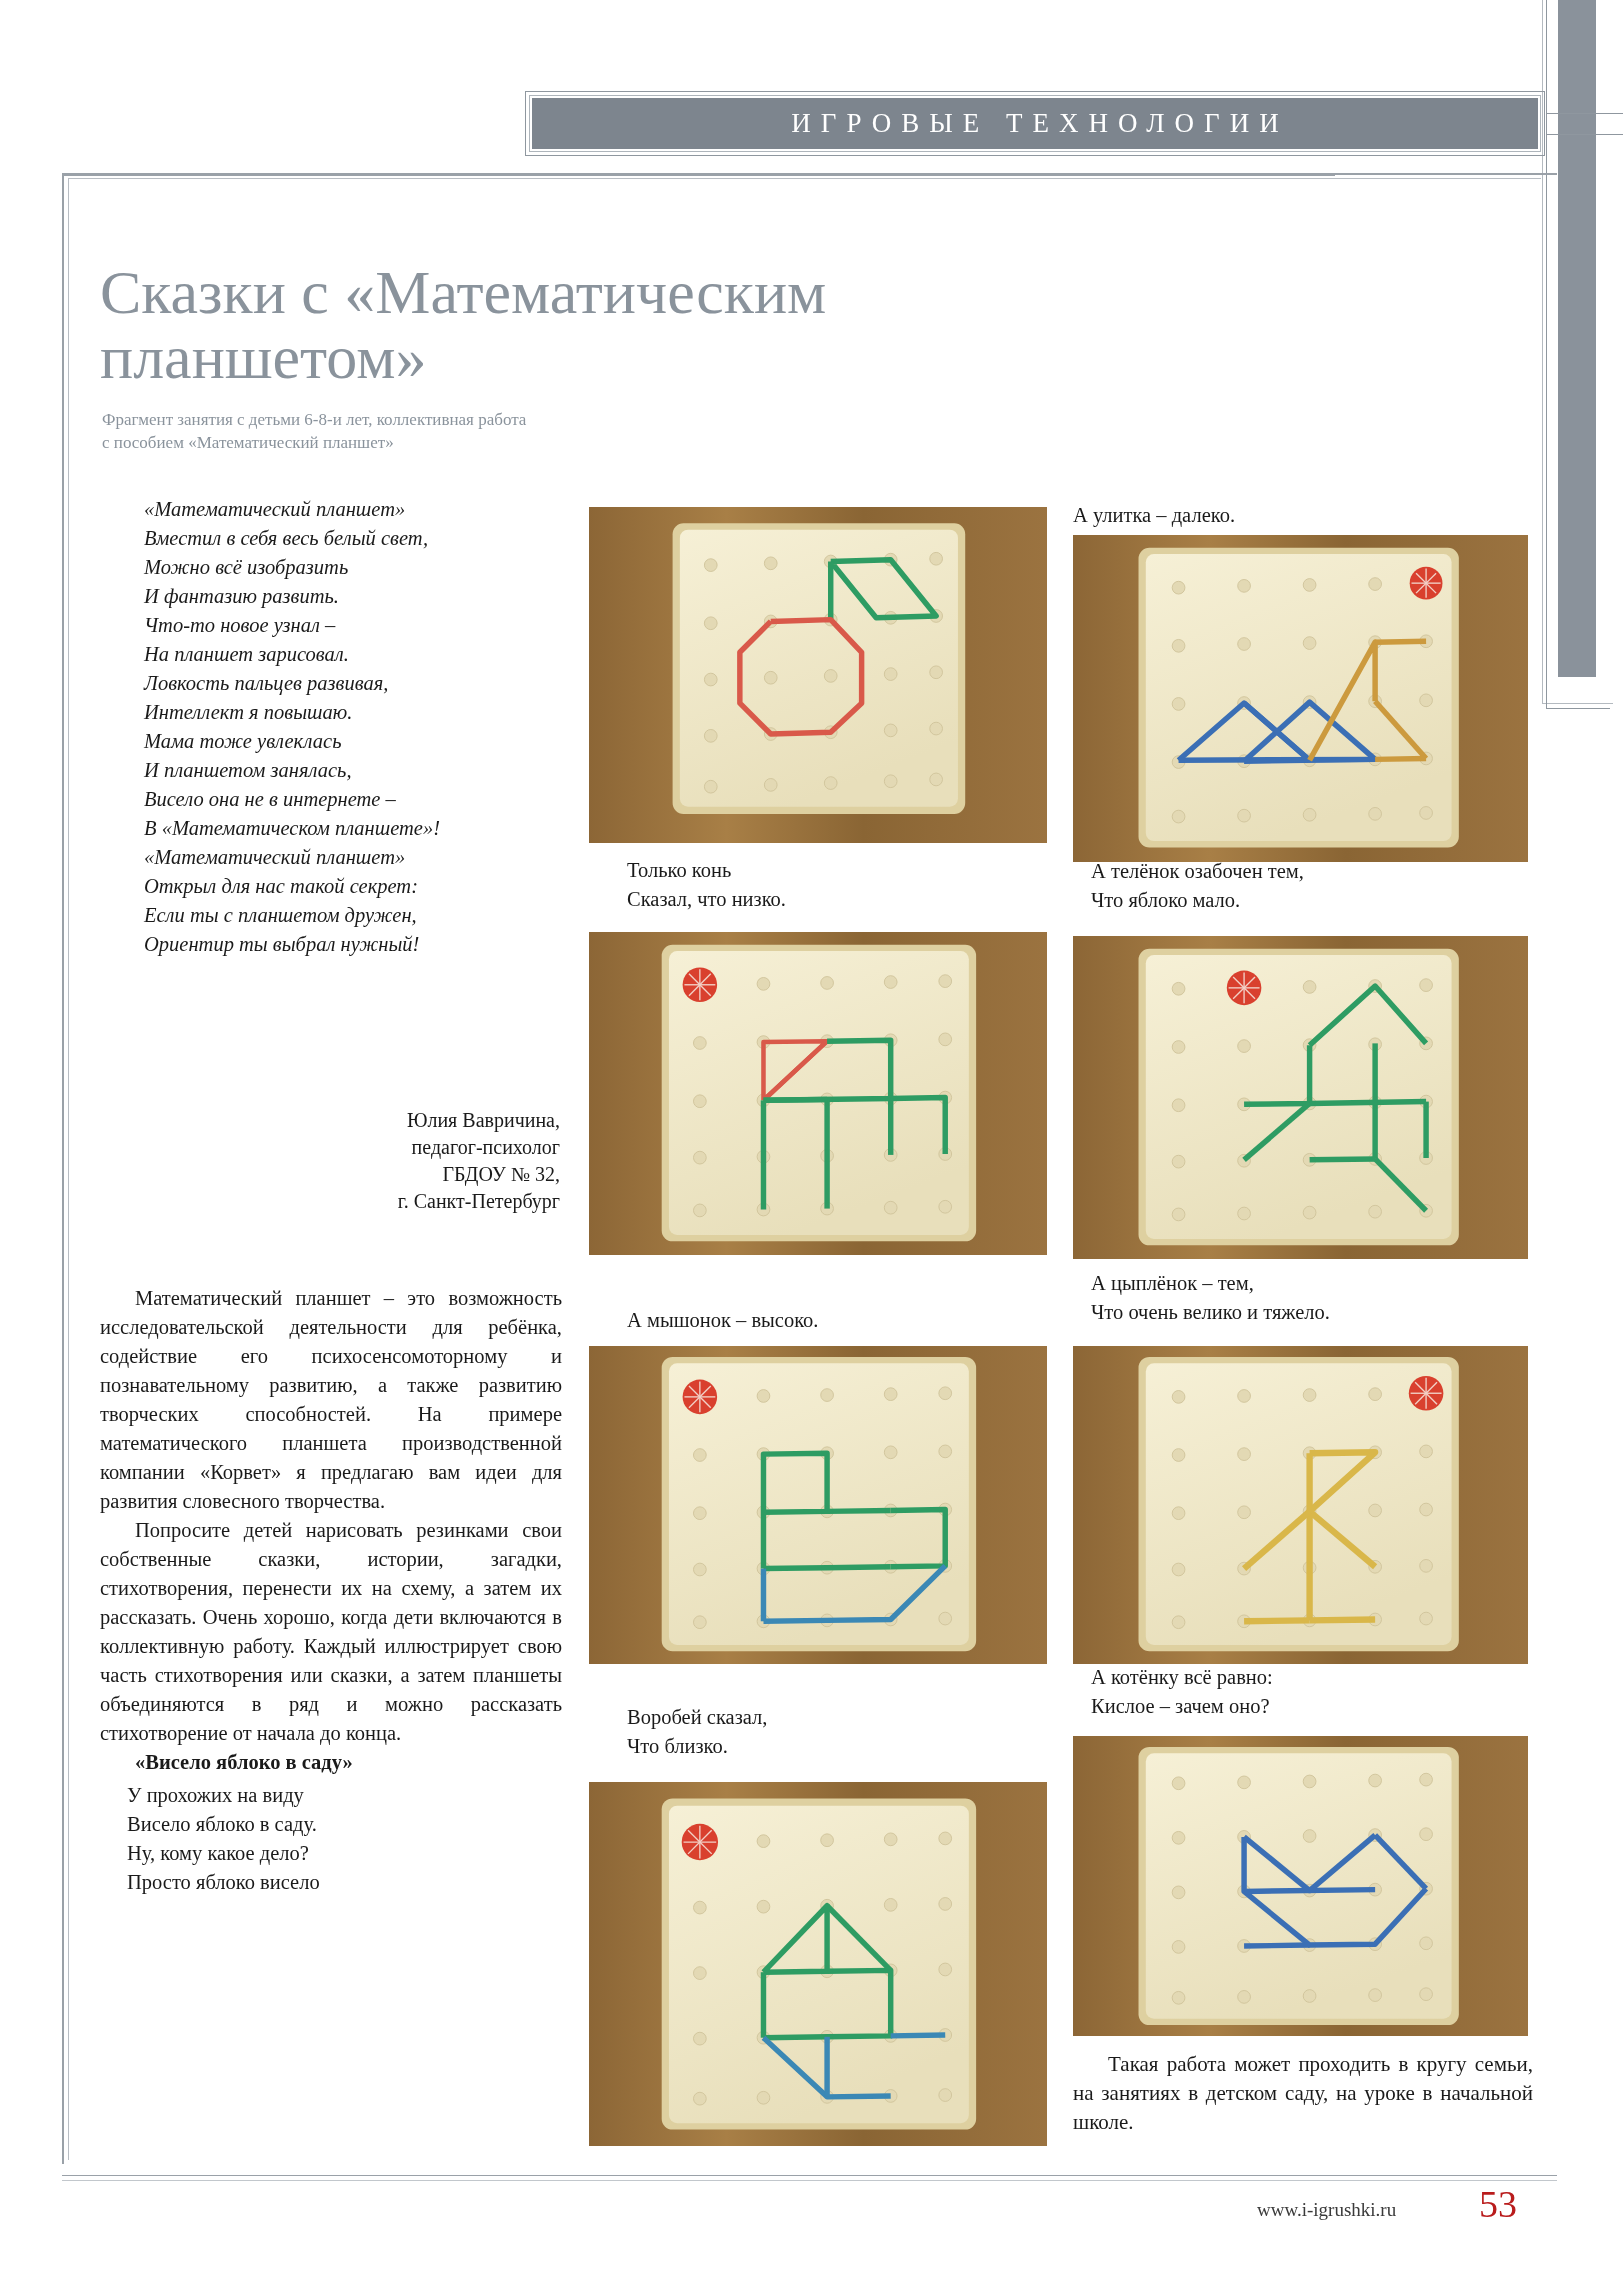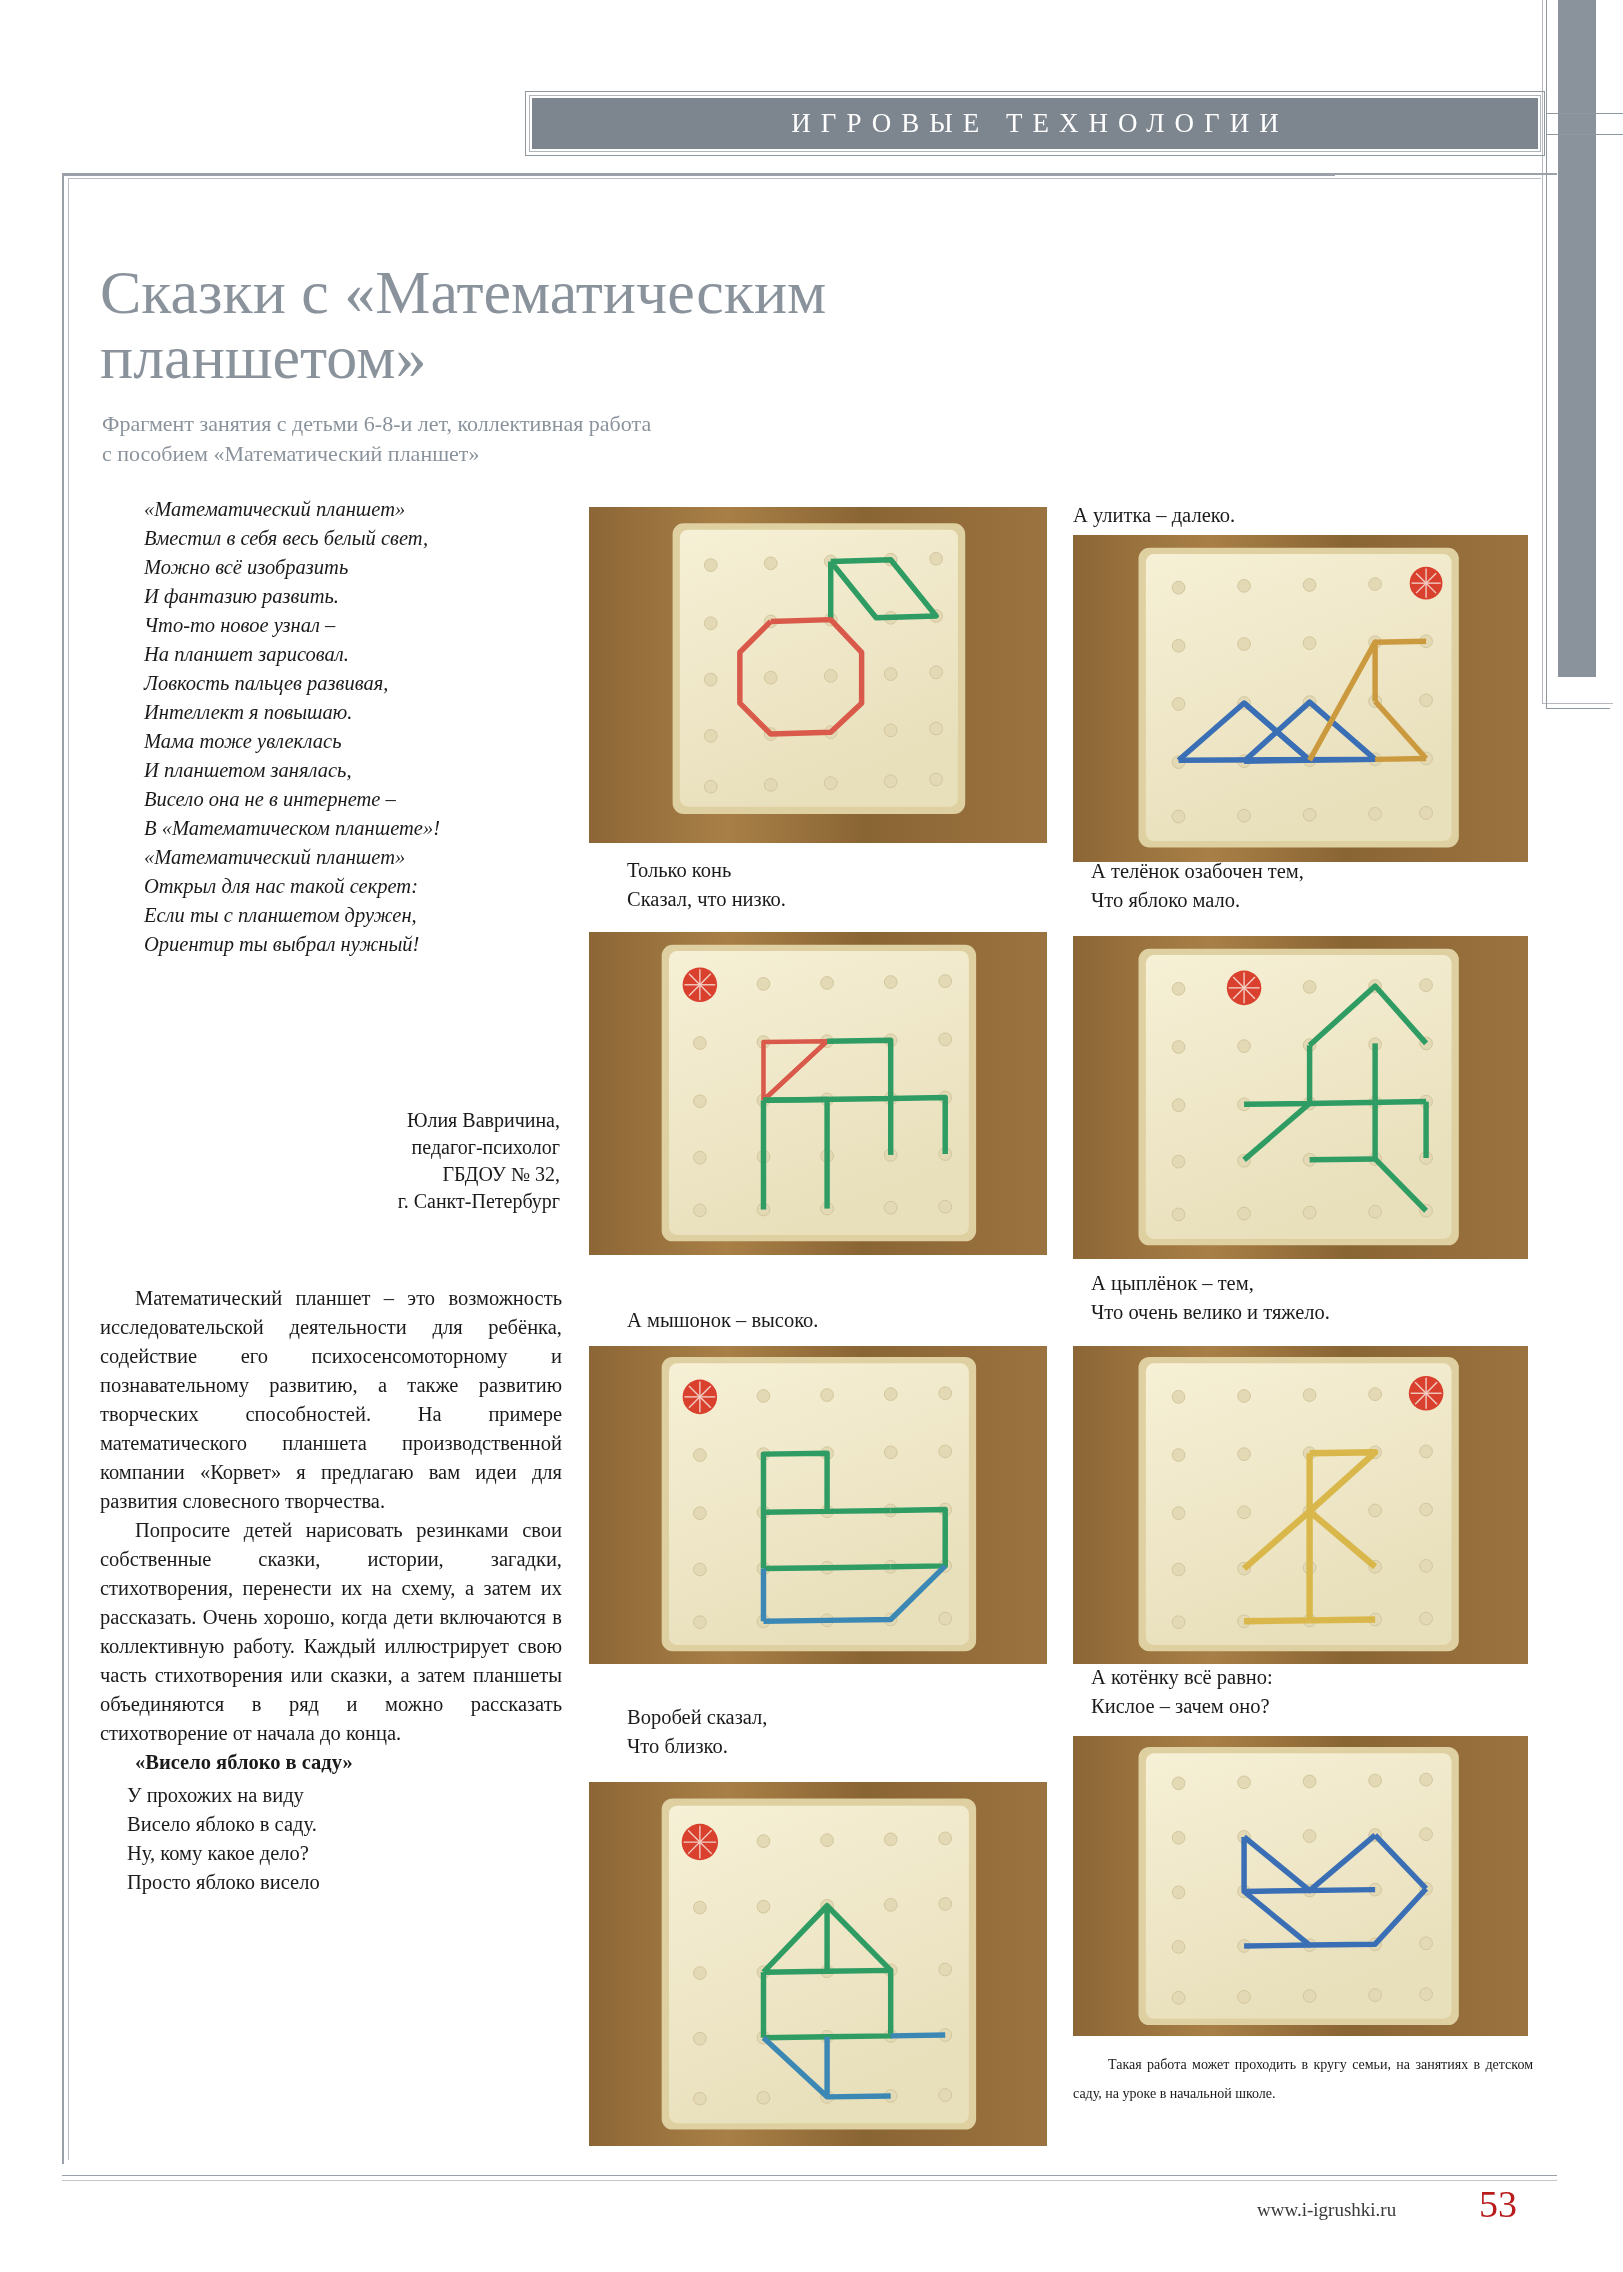--- a/index.html
+++ b/index.html
@@ -140,21 +140,21 @@
     line-height: 1.05;
     color: #8a939c;
     font-weight: normal;
     font-family: "Liberation Serif", "DejaVu Serif", serif;
   }
   .subtitle {
     position: absolute;
     left: 102px;
     top: 409px;
     width: 818px;
-    font-size: 22px;
+    font-size: 17px;
     line-height: 1.35;
     color: #8a939c;
     font-family: "Liberation Serif", "DejaVu Serif", serif;
   }
 
   
   .poem {
     position: absolute;
     left: 144px;
     top: 495px;
@@ -771,21 +771,21 @@
         <polyline points="188,111 260,170 332,109" fill="none" stroke="#3b6fb5" stroke-width="6" stroke-linejoin="round"></polyline>
         <polyline points="188,111 188,171 260,230 332,229 388,168" fill="none" stroke="#3b6fb5" stroke-width="6" stroke-linejoin="round"></polyline>
         <polyline points="332,109 388,168" fill="none" stroke="#3b6fb5" stroke-width="6"></polyline>
         <polyline points="188,171 332,169" fill="none" stroke="#3b6fb5" stroke-width="6"></polyline>
         <polyline points="188,231 260,230" fill="none" stroke="#3b6fb5" stroke-width="6"></polyline>
       </svg>
     </div>
   </div>
 
   <div class="fig" style="left:1073px; top:2050px; width:460px;">
-    <p style="margin:0; font-size:14px; line-height:29px; text-align:justify; text-indent:35px;">Такая работа может проходить в кругу семьи, на занятиях в детском саду, на уроке в начальной школе.</p>
+    <p style="margin:0; font-size:21px; line-height:29px; text-align:justify; text-indent:35px;">Такая работа может проходить в кругу семьи, на занятиях в детском саду, на уроке в начальной школе.</p>
   </div>
 
   <div class="footer-rule"></div>
   <div class="footer-rule2"></div>
   <div class="footer-site">www.i-igrushki.ru</div>
   <div class="page-num">53</div>
 
 </div>
 
 

